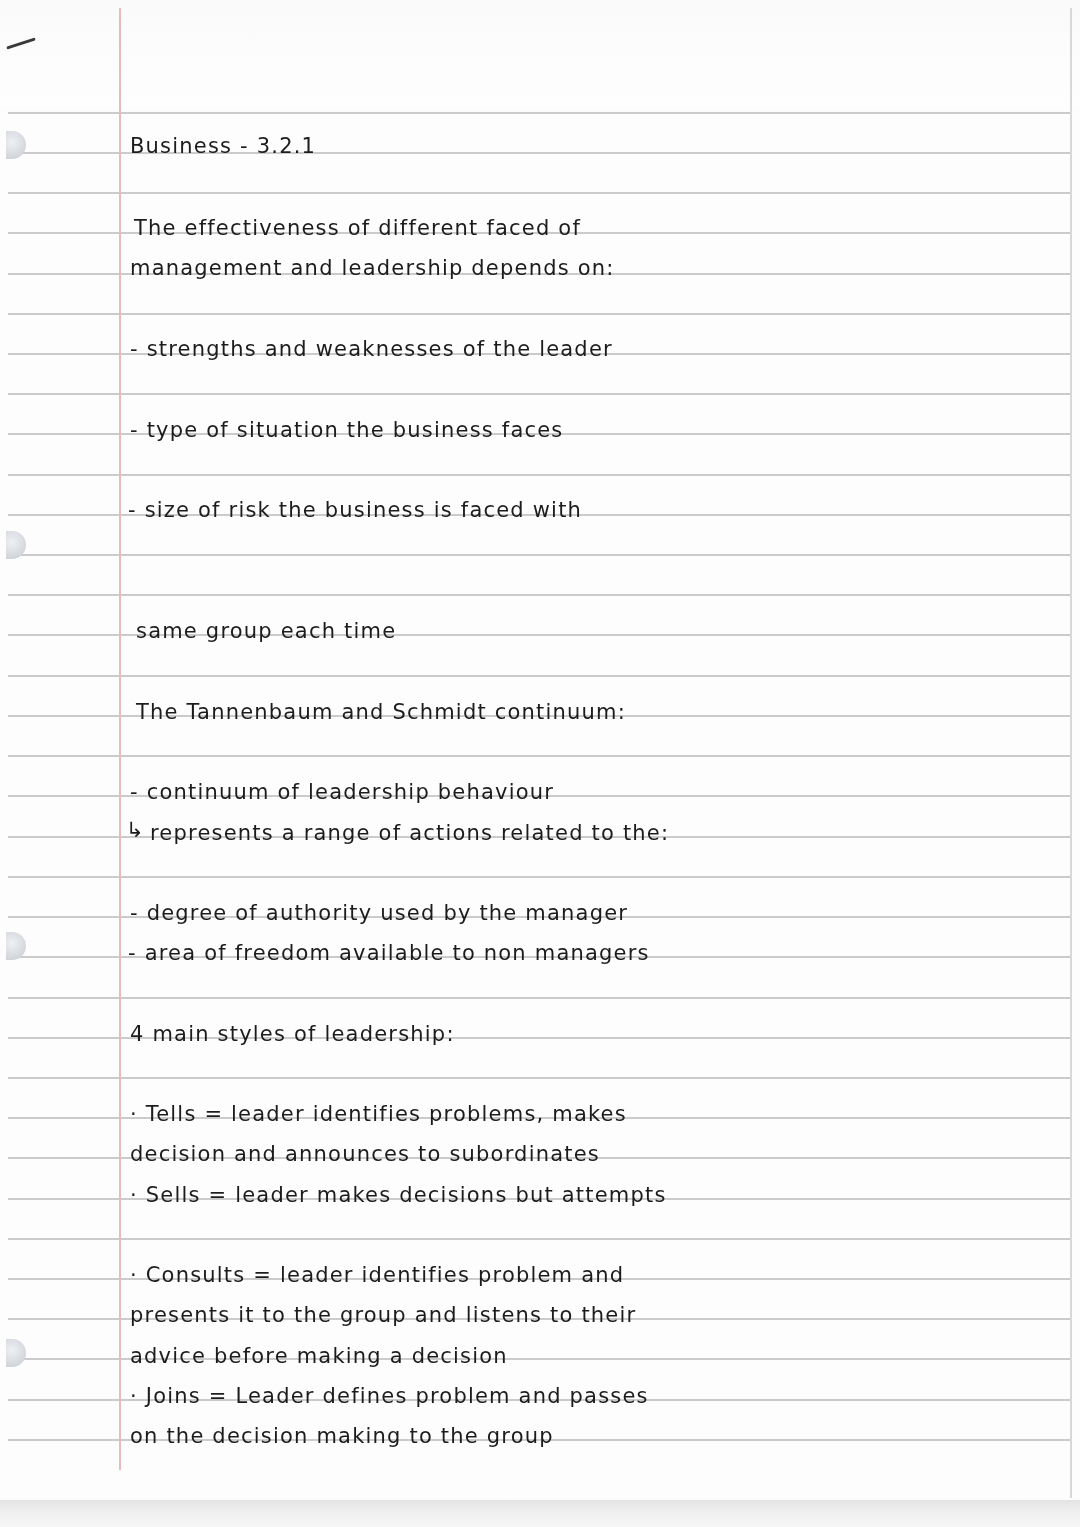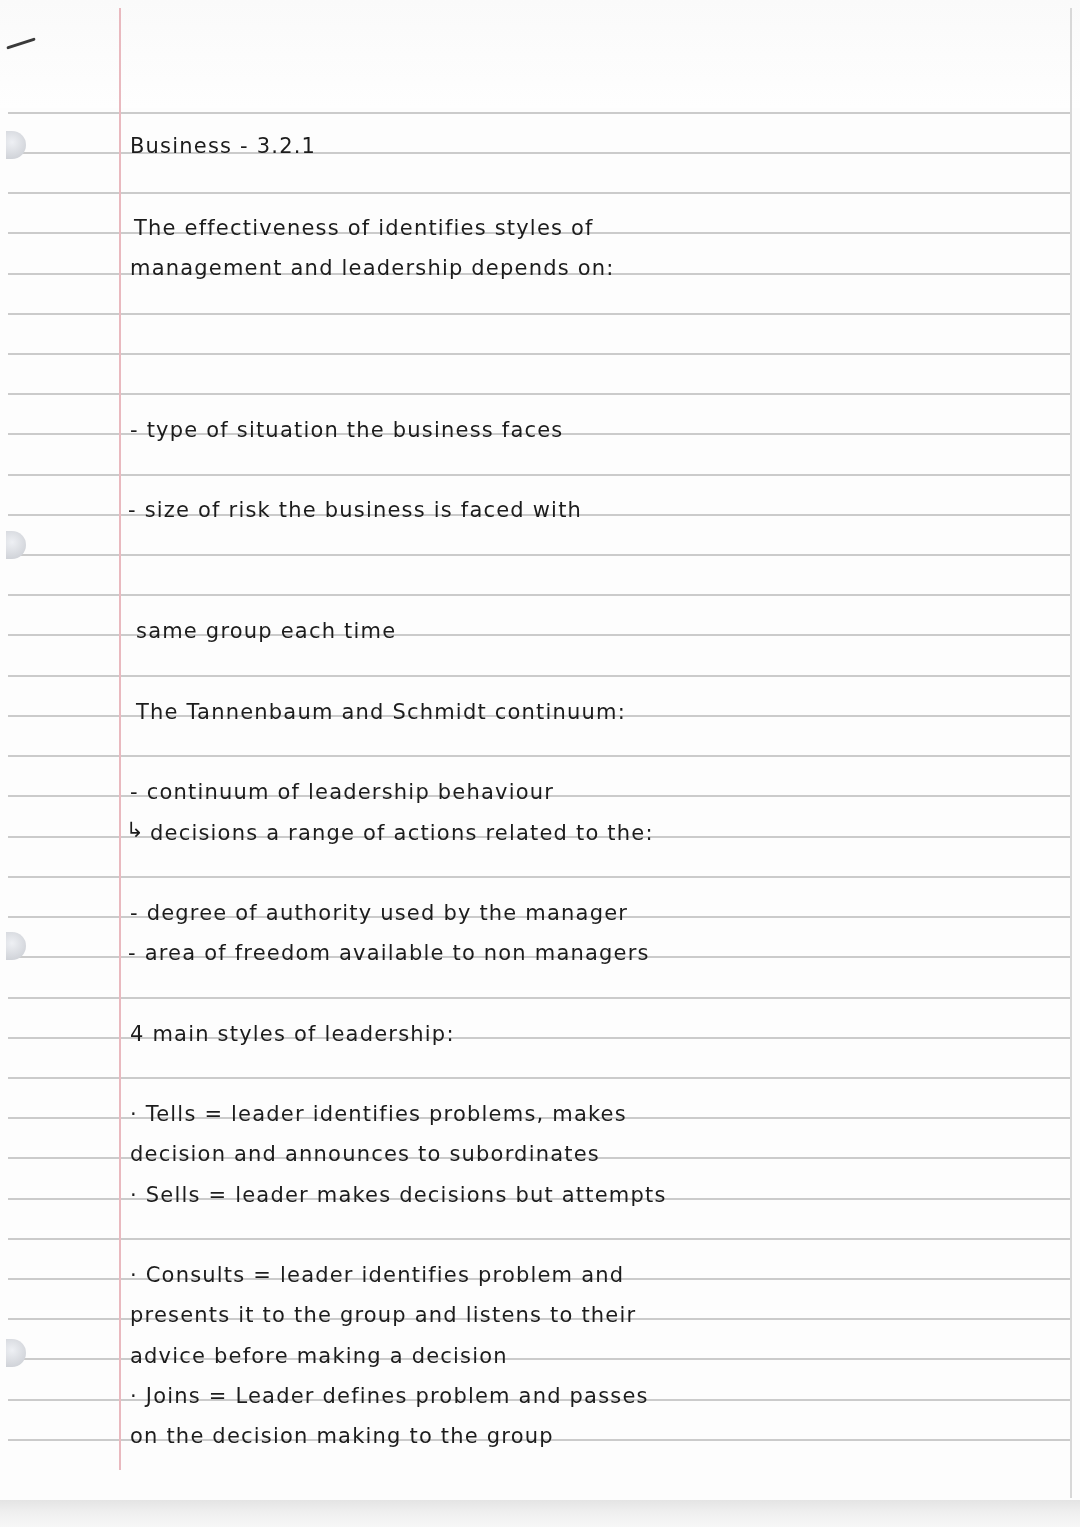--- a/index.html
+++ b/index.html
@@ -96,33 +96,34 @@
 
   <div class="punch-hole" style="top:131px"></div>
   <div class="punch-hole" style="top:531px"></div>
   <div class="punch-hole" style="top:932px"></div>
   <div class="punch-hole" style="top:1339px"></div>
 
   <div class="pencil-mark"></div>
 
   <div class="note-line" style="left:130px; top:134px;">Business - 3.2.1</div>
 
-  <div class="note-line" style="left:134px; top:216px;">The effectiveness of identifies styles of</div>
+  <div class="note-line" style="left:134px; top:216px;">The effectiveness of different faced of</div>
   <div class="note-line" style="left:130px; top:256px;">management and leadership depends on:</div>
 
+  <div class="note-line" style="left:130px; top:337px;">- strengths and weaknesses of the leader</div>
   <div class="note-line" style="left:130px; top:418px;">- type of situation the business faces</div>
   <div class="note-line" style="left:128px; top:498px;text-align:right;">- size of risk the business is faced with</div>
 
   <div class="note-line" style="left:136px; top:619px;">same group each time</div>
 
   <div class="note-line" style="left:136px; top:700px;">The Tannenbaum and Schmidt continuum:</div>
 
   <div class="note-line" style="left:130px; top:780px;">- continuum of leadership behaviour</div>
   <span class="note-line" style="left:126px; top:818px;">↳</span>
-  <div class="note-line" style="left:150px; top:821px;">decisions a range of actions related to the:</div>
+  <div class="note-line" style="left:150px; top:821px;">represents a range of actions related to the:</div>
 
   <div class="note-line" style="left:130px; top:901px;">- degree of authority used by the manager</div>
   <div class="note-line" style="left:128px; top:941px;">- area of freedom available to non managers</div>
 
   <div class="note-line" style="left:130px; top:1022px;">4 main styles of leadership:</div>
 
   <div class="note-line" style="left:130px; top:1102px;">· Tells = leader identifies problems, makes</div>
   <div class="note-line" style="left:130px; top:1142px;">decision and announces to subordinates</div>
   <div class="note-line" style="left:130px; top:1183px;">· Sells = leader makes decisions but attempts</div>
   <div class="note-line" style="left:130px; top:1263px;">· Consults = leader identifies problem and</div>

